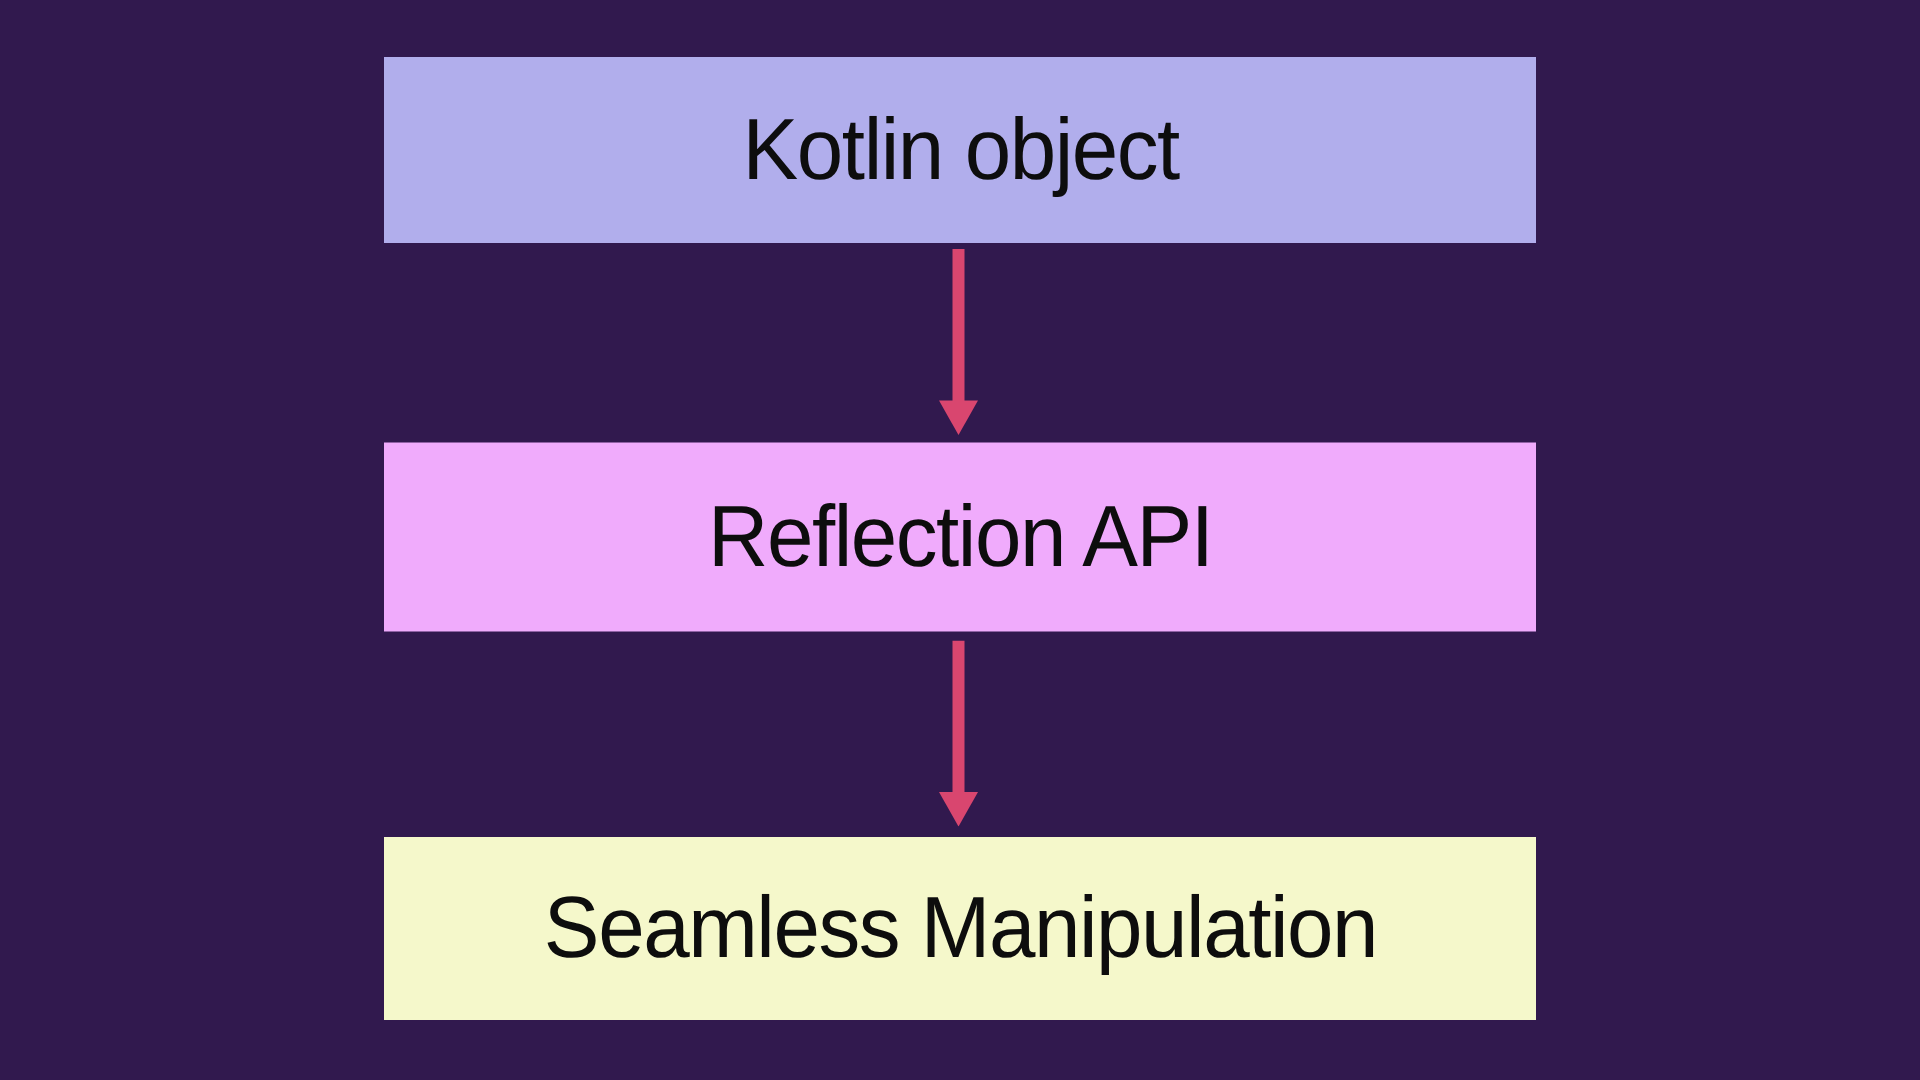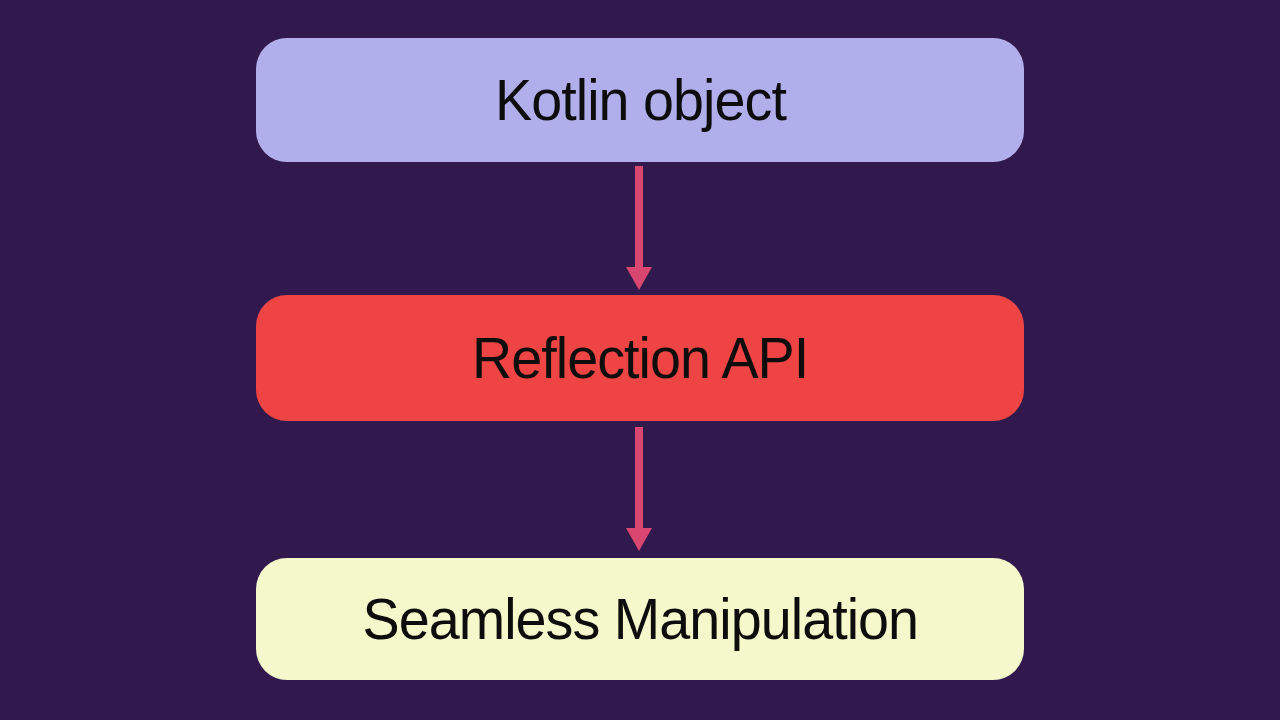--- a/index.html
+++ b/index.html
@@ -15,21 +15,20 @@
     font-family: "Liberation Sans", sans-serif;
   }
   .node {
     position: absolute;
     left: 256px;
     width: 768px;
     display: flex;
     align-items: center;
     justify-content: center;
     box-sizing: border-box;
-    border-radius: 31px;
   }
   .node-label {
     font-size: 58px;
     font-weight: 500;
     letter-spacing: -1px;
     color: #0d0d0d;
     line-height: 1;
     white-space: nowrap;
     transform: scaleX(0.96);
   }
@@ -55,21 +54,21 @@
     <span class="node-label" style="color: rgb(13, 13, 13);">Kotlin object</span>
   </div>
 
   <div class="arrow arrow-1" style="color: rgb(217, 70, 111);">
     <svg viewBox="0 0 28 124" preserveAspectRatio="none" aria-hidden="true">
       <rect x="10" y="0" width="8" height="103" fill="currentColor"></rect>
       <polygon points="1,101 27,101 14,124" fill="currentColor"></polygon>
     </svg>
   </div>
 
-  <div class="node node-2" style="background: #ef4444;">
+  <div class="node node-2" style="background: #f0abfc;">
     <span class="node-label" style="color: rgb(13, 13, 13);">Reflection API</span>
   </div>
 
   <div class="arrow arrow-2" style="color: rgb(217, 70, 111);">
     <svg viewBox="0 0 28 124" preserveAspectRatio="none" aria-hidden="true">
       <rect x="10" y="0" width="8" height="103" fill="currentColor"></rect>
       <polygon points="1,101 27,101 14,124" fill="currentColor"></polygon>
     </svg>
   </div>
 

